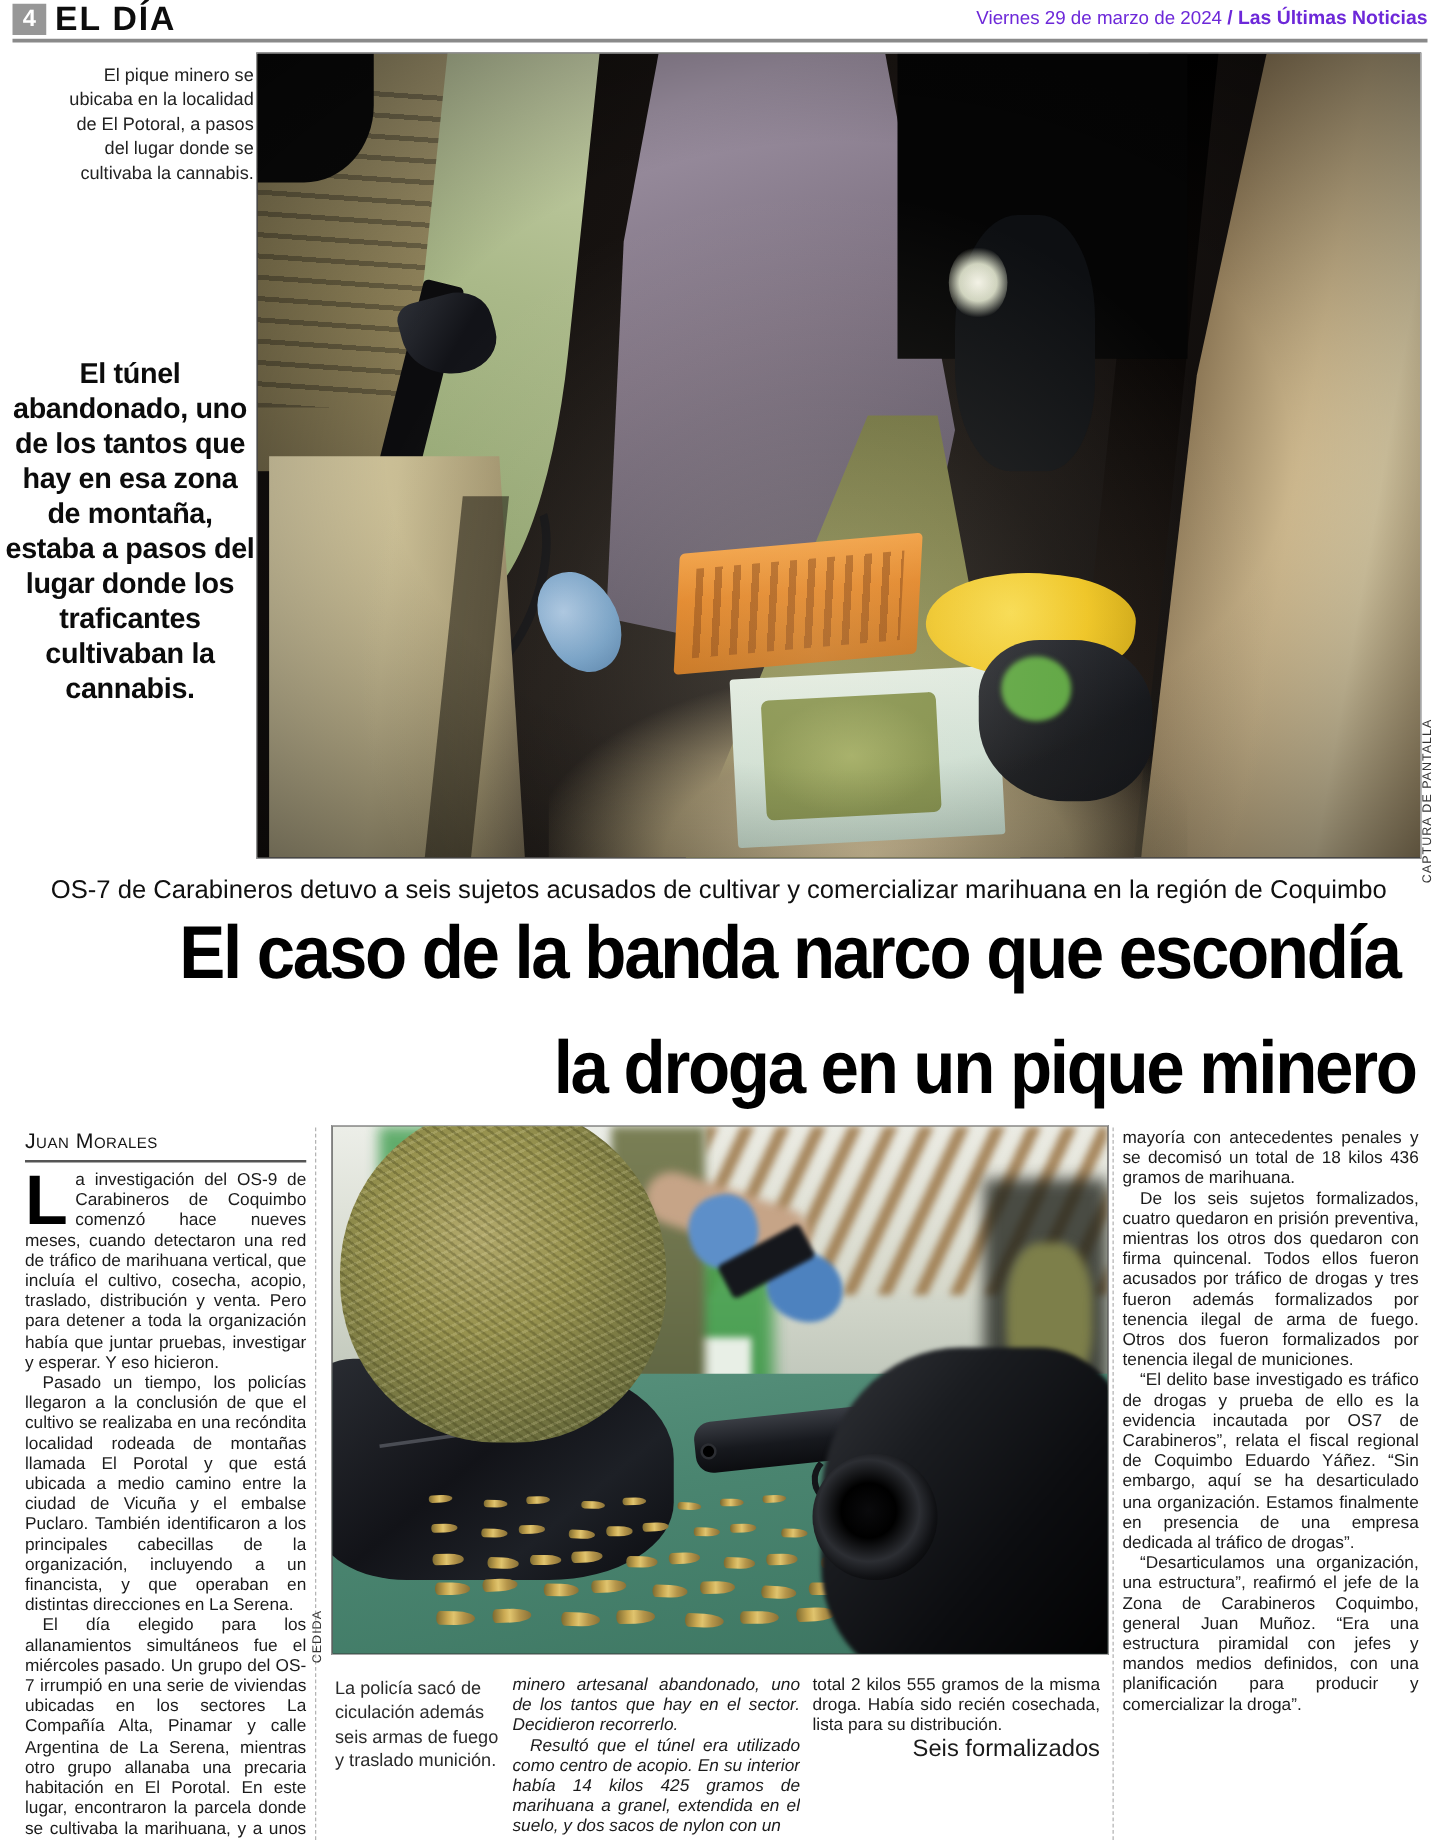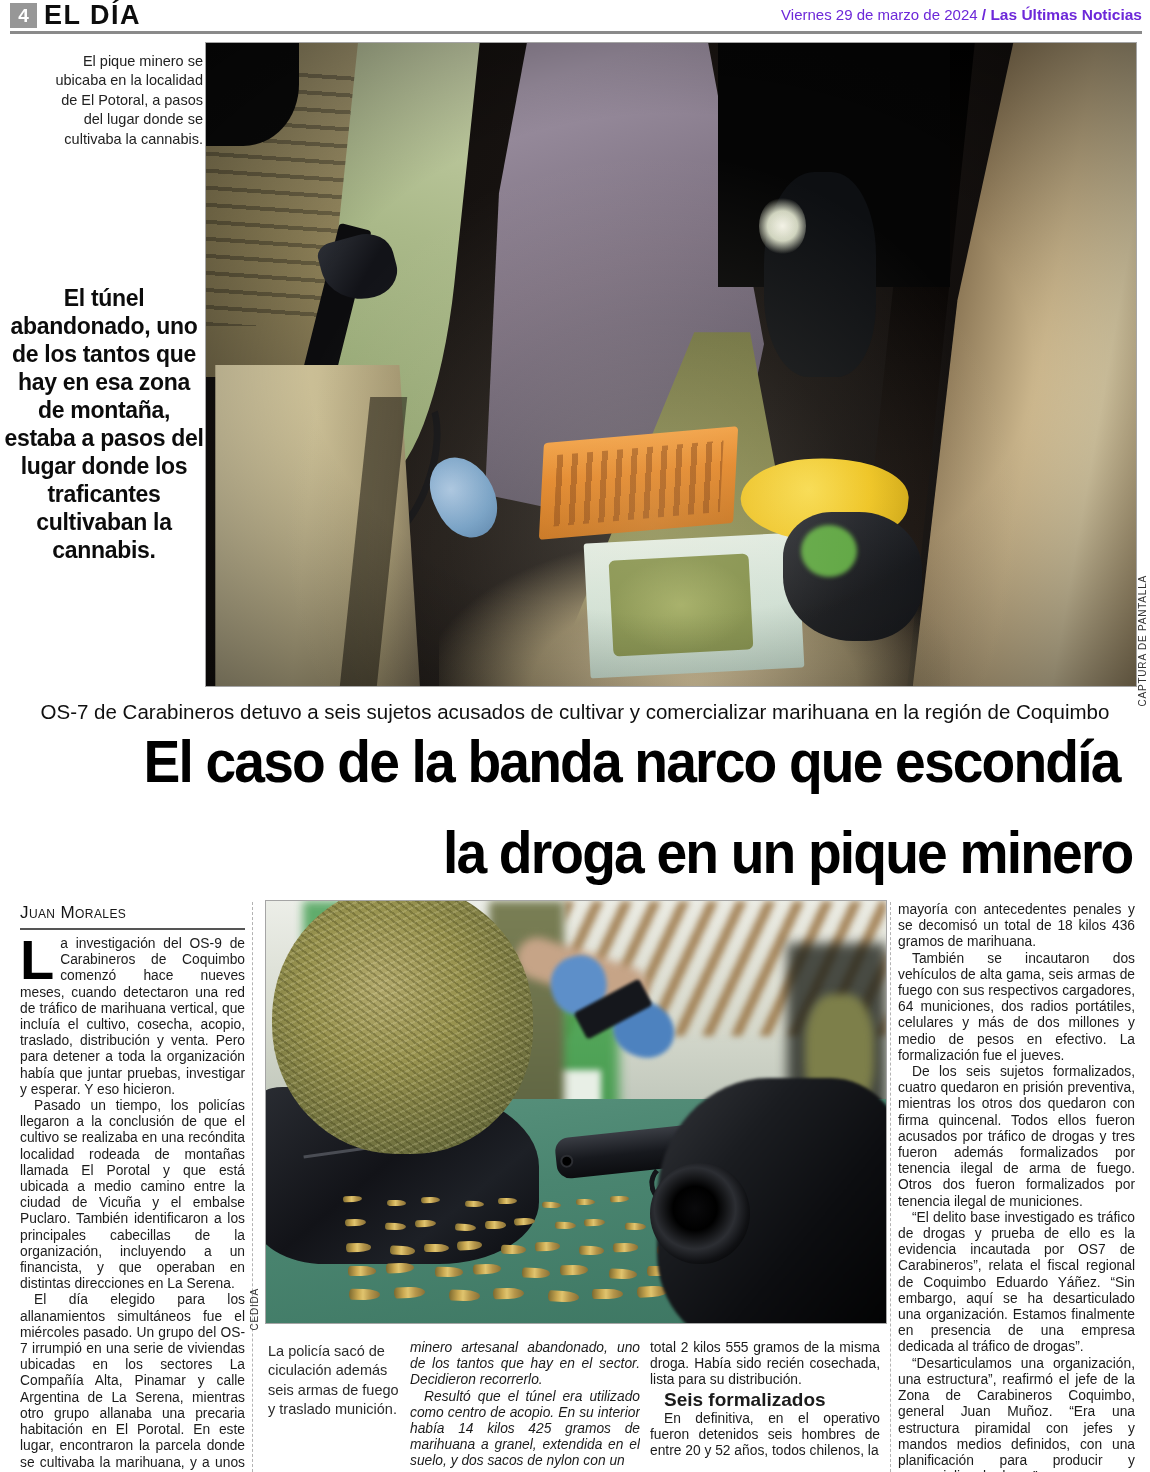--- a/index.html
+++ b/index.html
@@ -32,21 +32,21 @@
   .headline .hl span{display:inline-block;transform:scaleX(0.92);transform-origin:50% 50%;
                      font-size:60px;letter-spacing:-2px;white-space:nowrap;}
 
   .byline{left:20px;top:903px;width:225px;font-variant:small-caps;font-size:17px;
           letter-spacing:0.4px;color:#151515;border-bottom:2px solid #555;padding-bottom:5px;}
 
   .col{font-size:13.8px;line-height:16.2px;text-align:justify;overflow:hidden;color:#1b1b1b;}
   .col p{margin:0;}
   .col p.ind{text-indent:14px;}
   .dropcap{float:left;font-size:56px;line-height:44px;font-weight:bold;margin:2px 6px 0 0;color:#000;}
-  .subhead{font-weight:bold;font-size:19px;line-height:22px;margin:7px 0 2px 0;text-indent:14px;text-align:left;}
+  .subhead{font-weight:normal;font-size:19px;line-height:22px;margin:7px 0 2px 0;text-indent:14px;text-align:right;}
   .caption{font-size:14.5px;line-height:1.34;color:#2a2a2a;}
   .vdash{border-left:1px dashed #b3b3b3;width:0;}
 </style>
 </head>
 <body>
 
 <div class="page">
 
   <div class="abs hdr-num">4</div>
   <div class="abs hdr-brand">EL DÍA</div>
@@ -185,26 +185,24 @@
 
   <div class="abs caption" style="left:268px;top:1342px;width:132px;">La policía sacó de ciculación además seis armas de fuego y traslado munición.</div>
 
   <div class="abs col" style="left:410px;top:1340px;width:230px;height:132px;font-style:italic;">
     <p>minero artesanal abandonado, uno de los tantos que hay en el sector. Decidieron recorrerlo.</p>
     <p class="ind">Resultó que el túnel era utilizado como centro de acopio. En su interior había 14 kilos 425 gramos de marihuana a granel, extendida en el suelo, y dos sacos de nylon con un</p>
   </div>
   <div class="abs col" style="left:650px;top:1340px;width:230px;height:132px;">
     <p>total 2 kilos 555 gramos de la misma droga. Había sido recién cosechada, lista para su distribución.</p>
     <p class="subhead">Seis formalizados</p>
-    <p class="ind">En definitiva, en el operativo fueron detenidos seis hombres de entre 20 y 52 años, todos chilenos, la</p>
   </div>
 
   <div class="abs vdash" style="left:890px;top:902px;height:570px;"></div>
 
   <div class="abs col" style="left:898px;top:902px;width:237px;height:570px;">
     <p>mayoría con antecedentes penales y se decomisó un total de 18 kilos 436 gramos de marihuana.</p>
-    <p class="ind">También se incautaron dos vehículos de alta gama, seis armas de fuego con sus respectivos cargadores, 64 municiones, dos radios portátiles, celulares y más de dos millones y medio de pesos en efectivo. La formalización fue el jueves.</p>
     <p class="ind">De los seis sujetos formalizados, cuatro quedaron en prisión preventiva, mientras los otros dos quedaron con firma quincenal. Todos ellos fueron acusados por tráfico de drogas y tres fueron además formalizados por tenencia ilegal de arma de fuego. Otros dos fueron formalizados por tenencia ilegal de municiones.</p>
     <p class="ind">“El delito base investigado es tráfico de drogas y prueba de ello es la evidencia incautada por OS7 de Carabineros”, relata el fiscal regional de Coquimbo Eduardo Yáñez. “Sin embargo, aquí se ha desarticulado una organización. Estamos finalmente en presencia de una empresa dedicada al tráfico de drogas”.</p>
     <p class="ind">“Desarticulamos una organización, una estructura”, reafirmó el jefe de la Zona de Carabineros Coquimbo, general Juan Muñoz. “Era una estructura piramidal con jefes y mandos medios definidos, con una planificación para producir y comercializar la droga”.</p>
   </div>
 
 </div>
 
 </body></html>

